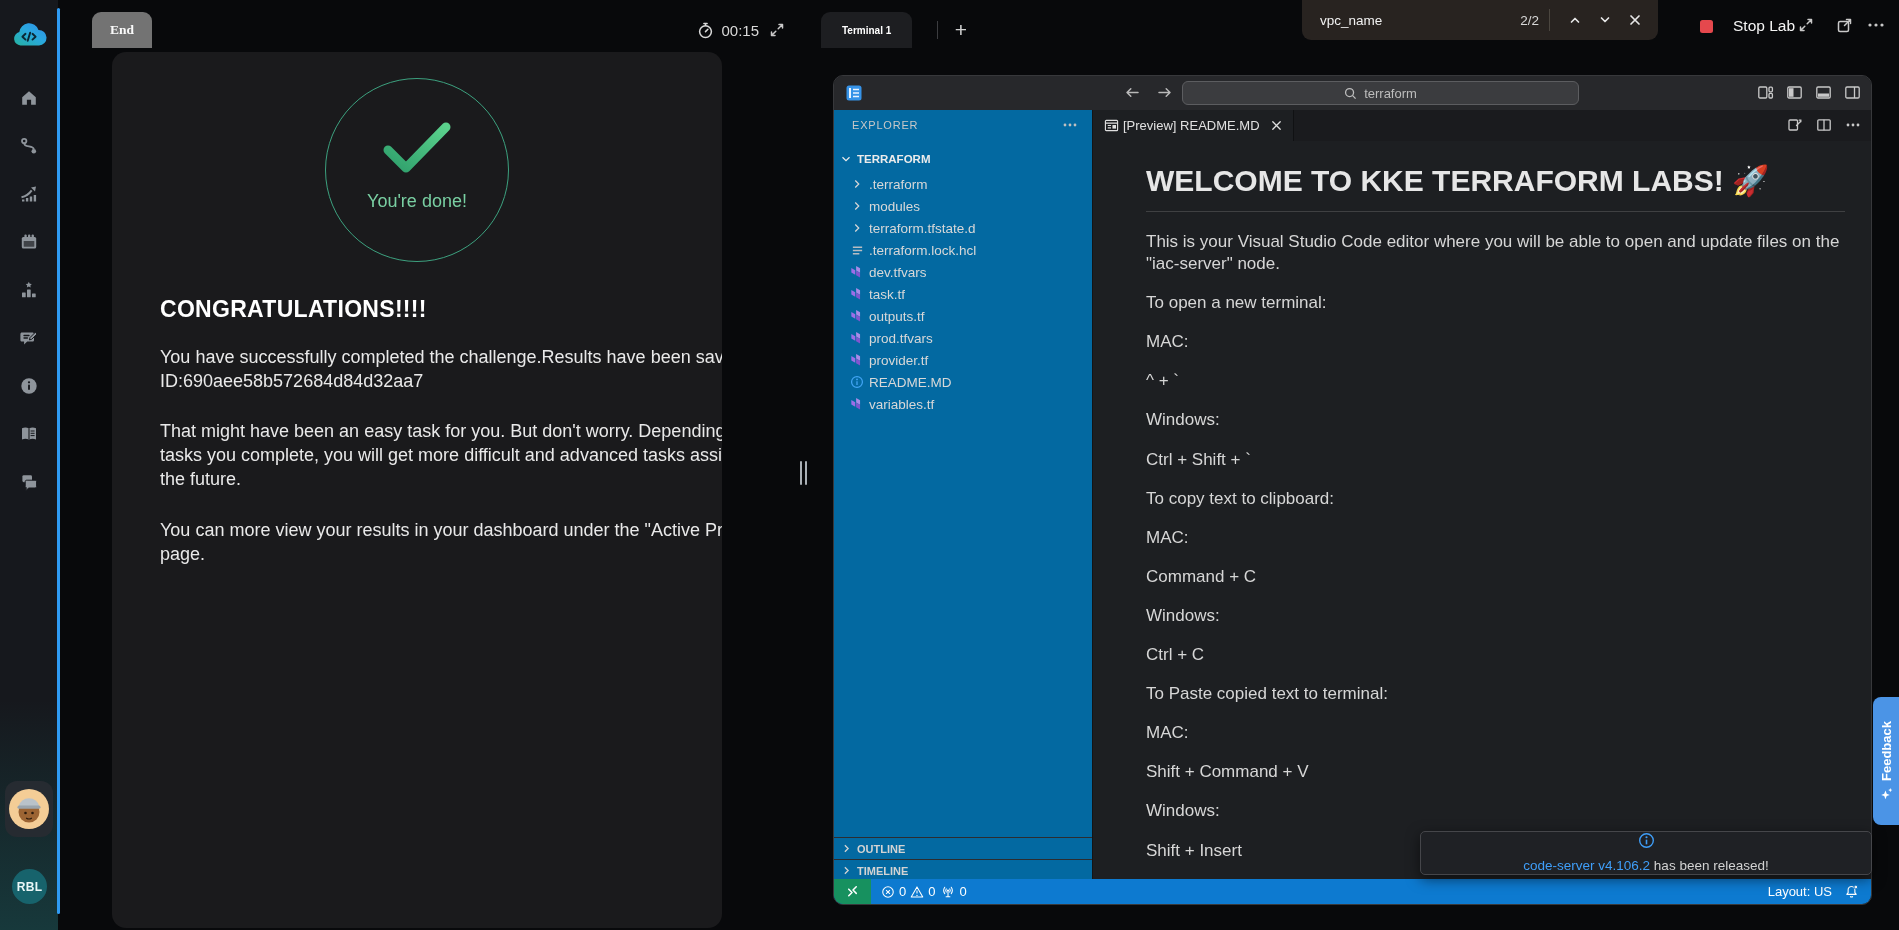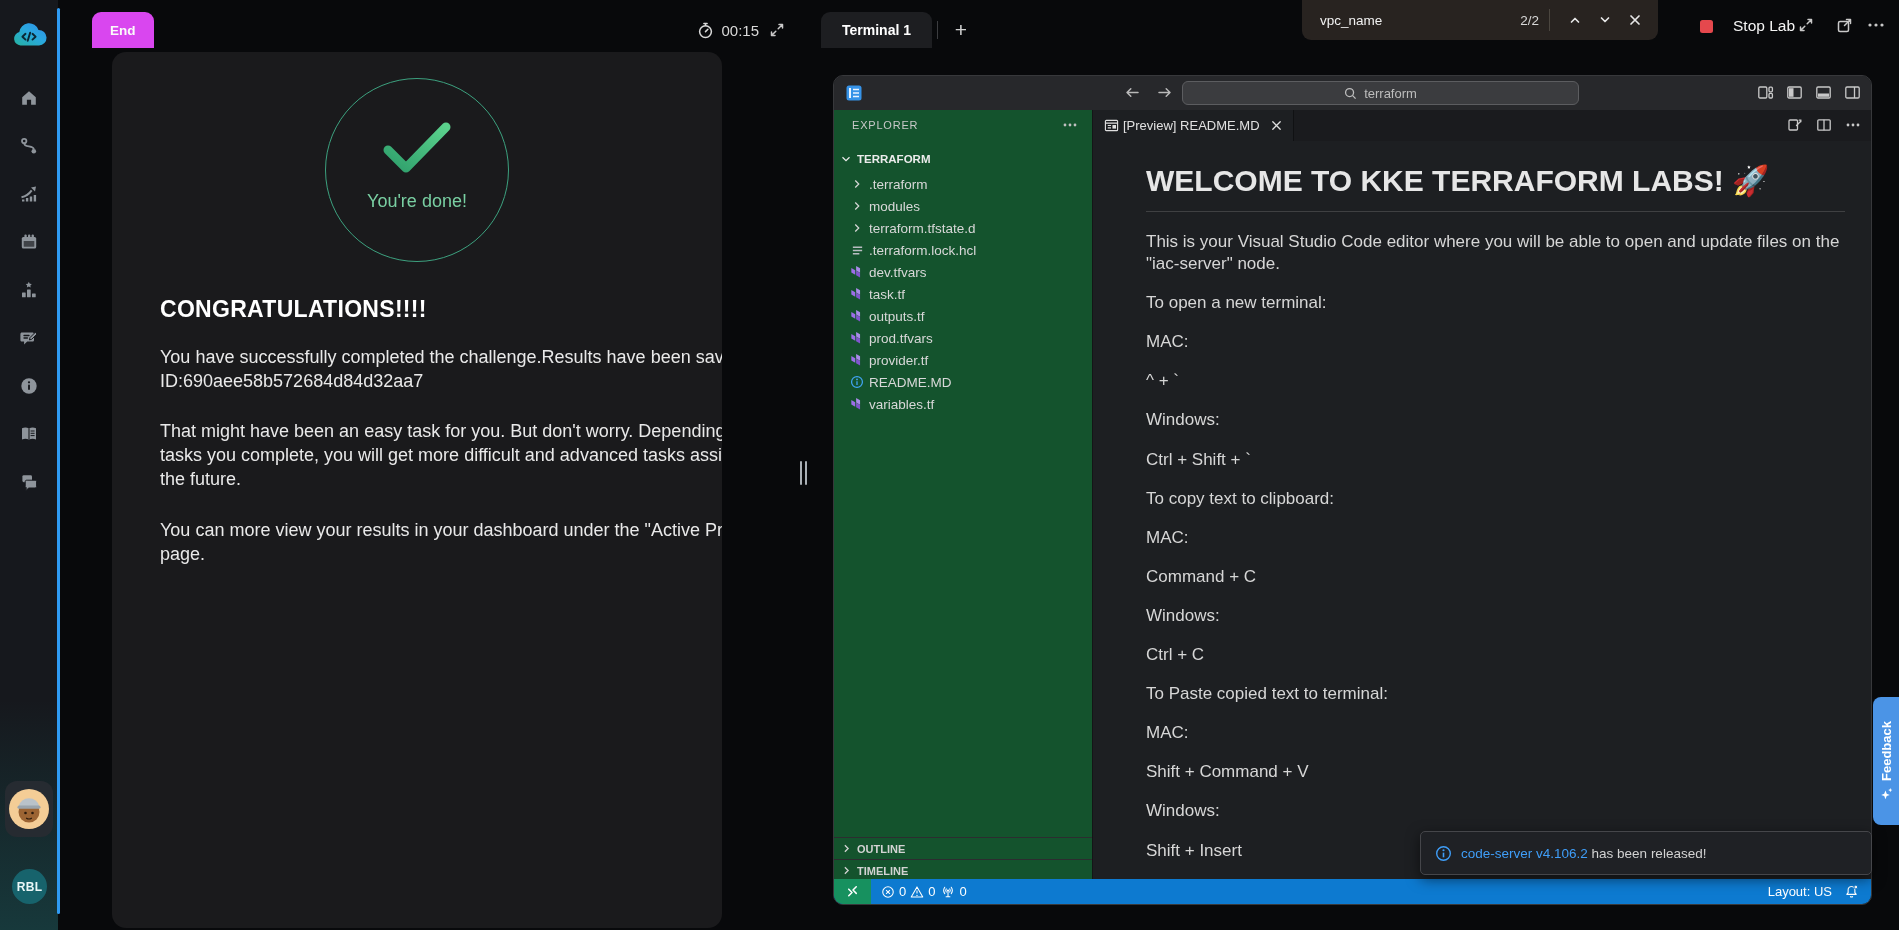--- a/index.html
+++ b/index.html
@@ -17,41 +17,41 @@
   .nav-item { width:58px; height:48px; display:flex; align-items:center; justify-content:center; cursor:pointer; }
   .nav-item svg { color:#8e949b; }
   .avatar-tile { position:absolute; left:5px; top:781px; width:48px; height:56px; background:#262b31; border-radius:12px;
                  display:flex; align-items:center; justify-content:center; }
   .rbl { position:absolute; left:12px; top:869px; width:35px; height:35px; border-radius:50%; background:#17636c;
          color:#eaf7f7; font-size:12px; font-weight:bold; display:flex; align-items:center; justify-content:center; letter-spacing:.3px; }
 
   
   .lpanel { position:absolute; left:80px; top:12px; width:713px; height:912px; }
   .lpanel-tabs { position:relative; height:36px; display:flex; align-items:center; }
-  .end-tab { margin-left:12px; height:36px; padding:0 18px; background:#d946ef; border-radius:9px 9px 0 0;
-             color:#fafafa; font-size:13.5px; font-weight:bold; display:flex; align-items:center; }
+  .end-tab { margin-left:12px; height:36px; padding:0 18px; background:#737373; border-radius:9px 9px 0 0;
+             color:#fafafa; font-size:13.5px; font-weight:bold; display:flex; align-items:center;font-family:Liberation Serif, serif; }
   .lpanel-right { margin-left:auto; margin-right:8px; display:flex; align-items:center; gap:10px; color:#cfcfcf; }
   .timer { display:flex; align-items:center; gap:7px; font-size:15px; color:#d9d9d9; }
   .icon-btn { display:flex; align-items:center; justify-content:center; color:#c9c9c9; cursor:pointer; background:none; border:none; }
   .lpanel-body { position:absolute; top:40px; left:0; width:610px; height:876px; background:#1a1a1c; border-radius:14px; overflow:hidden;margin-left:32px; }
   .done-circle { width:184px; height:184px; border:1px solid #3da17f; border-radius:50%; margin:26px auto 0 auto;
                  display:flex; flex-direction:column; align-items:center; }
   .done-circle svg { margin-top:42px; }
   .done-label { margin-top:16px; color:#79cfa2; font-size:18px; }
   .congrats { padding:34px 40px 0 48px; }
   .congrats h2 { color:#ffffff; font-size:23px; font-weight:bold; letter-spacing:.3px; margin-bottom:22px; }
   .congrats p { width:632px; color:#e9e9e9; font-size:18px; line-height:1.34; margin-bottom:26px; }
 
   
   .drag-handle { position:absolute; left:800px; top:461px; width:8px; height:24px; display:flex; gap:3px; cursor:col-resize; }
   .drag-handle i { display:block; width:2px; height:24px; background:#aab0b6; border-radius:1px; }
 
   
   .term-tab { position:absolute; left:821px; top:12px; height:36px; padding:0 21px; background:#1d1e21;
-              border-radius:9px 9px 0 0; color:#ffffff; font-size:14px; font-weight:bold; display:flex; align-items:center; }
+              border-radius:9px 9px 0 0; color:#ffffff; font-size:10px; font-weight:bold; display:flex; align-items:center; }
   .tab-sep { position:absolute; left:937px; top:21px; width:1px; height:18px; background:#3c3d40; }
   .add-tab { position:absolute; left:948px; top:12px; width:26px; height:36px; color:#d0d0d0; font-size:21px; font-weight:300;
              display:flex; align-items:center; justify-content:center; cursor:pointer; background:none; border:none; }
 
   .findbar { position:absolute; left:1302px; top:0; width:356px; height:40px; background:#282320; border-radius:0 0 9px 9px;
              display:flex; align-items:center; padding:0 8px 0 18px; }
   .find-query { color:#f2f2f2; font-size:13.5px; }
   .find-count { margin-left:auto; color:#d8d8d8; font-size:13.5px; }
   .find-sep { width:1px; height:22px; background:#4b463f; margin:0 10px; }
   .find-btn { width:30px; height:30px; display:flex; align-items:center; justify-content:center; color:#e6e6e6; cursor:pointer; background:none; border:none; }
@@ -64,21 +64,21 @@
   
   .vsc { position:absolute; left:833px; top:75px; width:1039px; height:830px; background:#1d1f22;
          border:1px solid #37383b; border-radius:10px; }
   .vsc-titlebar { position:absolute; left:0; top:0; right:0; height:34px; background:#27282b; border-radius:9px 9px 0 0; }
   .vsc-menu { position:absolute; left:11px; top:8px; }
   .hist-btn { position:absolute; top:8px; color:#b9b9b9; }
   .vsc-search { position:absolute; left:348px; top:5px; width:397px; height:24px; background:#3b3c3f; border:1px solid #5c5d60;
                 border-radius:6px; display:flex; align-items:center; justify-content:center; gap:7px; color:#bdbdbd; font-size:13px; cursor:text; }
   .layout-btns { position:absolute; right:10px; top:8px; display:flex; gap:12px; color:#c5c5c5; }
 
-  .vsc-explorer { position:absolute; left:0; top:34px; width:259px; bottom:25px; background:#14532d; border-right:1px solid #141517; }
+  .vsc-explorer { position:absolute; left:0; top:34px; width:259px; bottom:25px; background:#0369a1; border-right:1px solid #141517; }
   .exp-header { position:absolute; left:0; top:0; right:0; height:30px; }
   .exp-title { position:absolute; left:18px; top:9px; font-size:11px; letter-spacing:.8px; color:#c8c8c8; }
   .exp-dots { position:absolute; right:14px; top:7px; color:#c0c0c0; }
   .tree-root { position:absolute; left:0; top:38px; right:0; height:22px; display:flex; align-items:center; padding-left:5px; gap:4px;
                color:#ececec; font-size:11.5px; font-weight:bold; cursor:pointer; }
   .tree { position:absolute; left:0; top:63px; right:0; }
   .trow { height:22px; display:flex; align-items:center; padding-left:15px; gap:4px; color:#d8d8d8; font-size:13.5px; cursor:pointer; }
   .trow .ficon { width:16px; display:flex; justify-content:center; }
   .exp-sec { position:absolute; left:0; right:0; height:22px; border-top:1px solid #2c2d30; display:flex; align-items:center;
              gap:4px; padding-left:6px; color:#d3d3d3; font-size:11px; font-weight:bold; cursor:pointer; }
@@ -94,21 +94,21 @@
 
   .statusbar { position:absolute; left:0; bottom:0; right:0; height:25px; background:#0d7ad0; border-radius:0 0 9px 9px;
                display:flex; align-items:center; color:#fff; font-size:13px; }
   .sb-remote { width:37px; height:25px; background:#17915f; border-radius:0 0 0 9px; display:flex; align-items:center; justify-content:center; cursor:pointer; }
   .sb-item { display:flex; align-items:center; gap:4px; cursor:pointer; }
   .sb-left { display:flex; align-items:center; gap:6px; margin-left:10px; }
   .sb-right { margin-left:auto; display:flex; align-items:center; gap:12px; margin-right:12px; }
 
   .toast { position:absolute; left:586px; top:755px; width:452px; height:44px; background:#1f2125; border:1px solid #45464a;
            border-radius:5px; box-shadow:0 4px 14px rgba(0,0,0,.55); display:flex; align-items:center; gap:9px; padding:0 14px;
-           font-size:13.5px; color:#d2d2d2; }
+           font-size:13.5px; color:#d2d2d2;flex-direction:column; }
   .toast a { color:#3f9ef8; text-decoration:none; cursor:pointer; }
 
   
   .feedback { position:absolute; left:1873px; top:697px; width:26px; height:128px; background:#4b94e6; border-radius:8px 0 0 8px; cursor:pointer; border:none; }
   .feedback .inner { position:absolute; left:50%; top:50%; width:128px; height:26px; transform:translate(-50%,-50%) rotate(-90deg);
                      display:flex; align-items:center; justify-content:center; gap:6px; color:#fff; font-size:13px; font-weight:bold; }
 </style>
 </head>
 <body>
 

